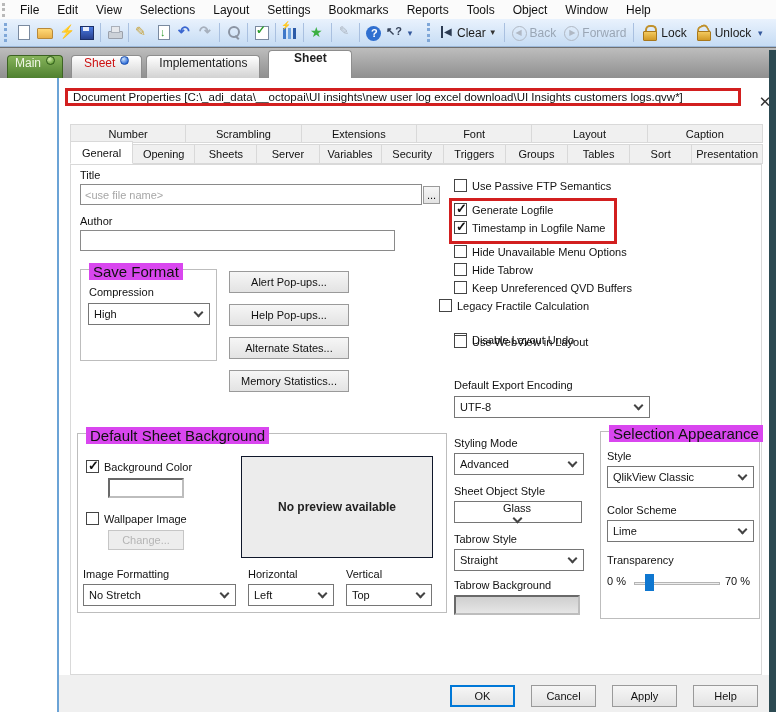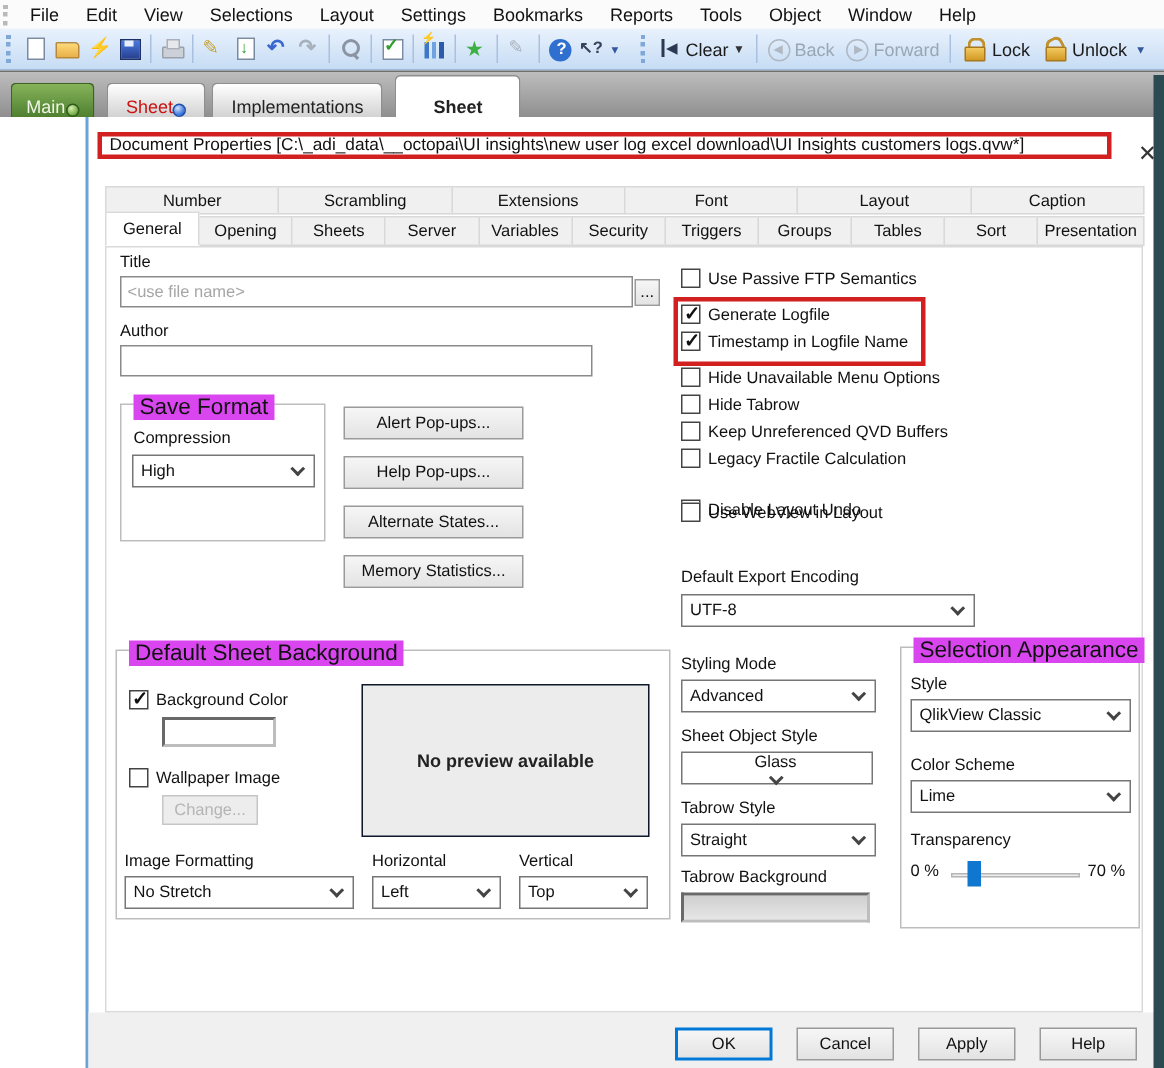--- a/index.html
+++ b/index.html
@@ -58,21 +58,21 @@
       border:2px solid #c0912c; border-bottom:none; border-radius:5px 5px 0 0; }
   .ic-unlock::before { transform:rotate(-28deg) translate(-2px,-1px); }
   .ic-lock::after, .ic-unlock::after { content:""; position:absolute; left:2px; top:7px; width:12px; height:8px;
       background:linear-gradient(#f3c95e,#d29a26); border:1px solid #a8781c; border-radius:1px; }
   .dd-arrow { font-size:8px; color:#333; }
 
   
   .tabbar { position:absolute; left:0; top:47px; width:776px; height:31px;
             background:linear-gradient(#bdbdbd,#8f8f8f); border-top:1px solid #6f6f6f;
             display:flex; align-items:flex-end; padding-left:7px; font-size:12px; }
-  .stab { height:23px; display:flex; align-items:flex-end; justify-content:center; 
+  .stab { height:23px; display:flex; align-items:flex-start; justify-content:center; gap:5px;
           border:1px solid #8e8e8e; border-bottom:none; border-radius:4px 4px 0 0;
           background:linear-gradient(#ffffff,#d2d2d2); padding:0 12px; color:#222; }
   .stab-main { width:56px; background:linear-gradient(#86b35a,#4f8030); border-color:#3c6323; color:#eef5e4; }
   .stab-active { height:28px; background:#fff; font-weight:bold; width:84px; }
   .dot { width:9px; height:9px; border-radius:50%; flex:none; }
   .dot-green { background:radial-gradient(circle at 35% 30%, #d6eeb0, #6aa33c 75%); border:1px solid #2e5a1a; }
   .dot-blue  { background:radial-gradient(circle at 35% 30%, #cfe2fa, #2b6bd8 75%); border:1px solid #1c4fae; }
 
   .teal-strip { position:absolute; left:769px; top:50px; width:7px; height:662px; background:#2c4a52; z-index:9; }
 
@@ -302,21 +302,21 @@
         <span>Hide Unavailable Menu Options</span>
       </div>
       <div class="cbrow" style="left:383px;top:98px;">
         <span class="cb"></span>
         <span>Hide Tabrow</span>
       </div>
       <div class="cbrow" style="left:383px;top:116px;">
         <span class="cb"></span>
         <span>Keep Unreferenced QVD Buffers</span>
       </div>
-      <div class="cbrow" style="left:383px;top:134px;">
+      <div class="cbrow" style="left:368px;top:134px;">
         <span class="cb"></span>
         <span>Legacy Fractile Calculation</span>
       </div>
       <div class="cbrow" style="left:383px;top:168px;">
         <span class="cb"></span>
         <span>Disable Layout Undo</span>
       </div>
       <div class="cbrow" style="left:383px;top:170px;">
         <span class="cb"></span>
         <span>Use WebView in Layout</span>
@@ -347,21 +347,21 @@
         <span class="legend">Default Sheet Background</span>
         <div class="cbrow" style="left:8px;top:26px;">
           <span class="cb checked"></span>
           <span>Background Color</span>
         </div>
         <div class="swatch" style="left:30px;top:44px;width:76px;height:20px;"></div>
         <div class="cbrow" style="left:8px;top:78px;">
           <span class="cb"></span>
           <span>Wallpaper Image</span>
         </div>
-        <div class="btn dis" style="left:30px;top:96px;width:64px;height:20px;">Change...</div>
+        <div class="btn dis" style="left:30px;top:96px;width:76px;height:20px;">Change...</div>
         <div class="preview" style="left:163px;top:22px;width:192px;height:102px;">
           <span>No preview available</span>
         </div>
         <span class="lbl" style="left:5px;top:134px;">Image Formatting</span>
         <div class="dd" style="left:5px;top:150px;width:153px;">
           <span>No Stretch</span>
           <span class="chev"></span>
         </div>
         <span class="lbl" style="left:170px;top:134px;">Horizontal</span>
         <div class="dd" style="left:170px;top:150px;width:86px;">

